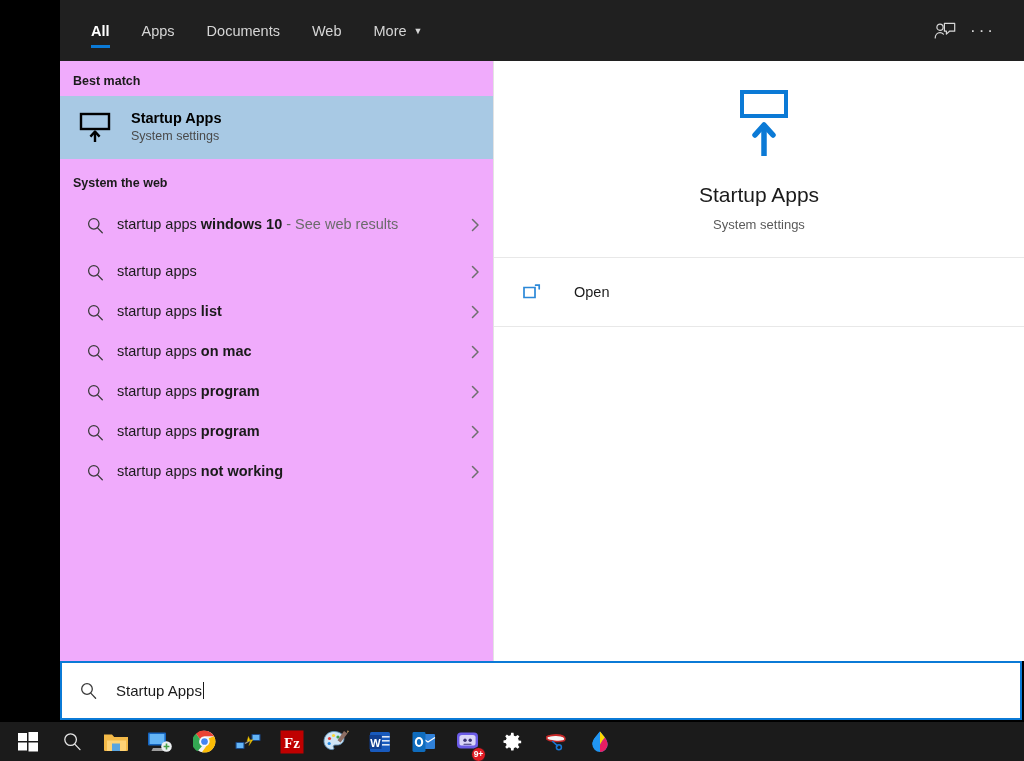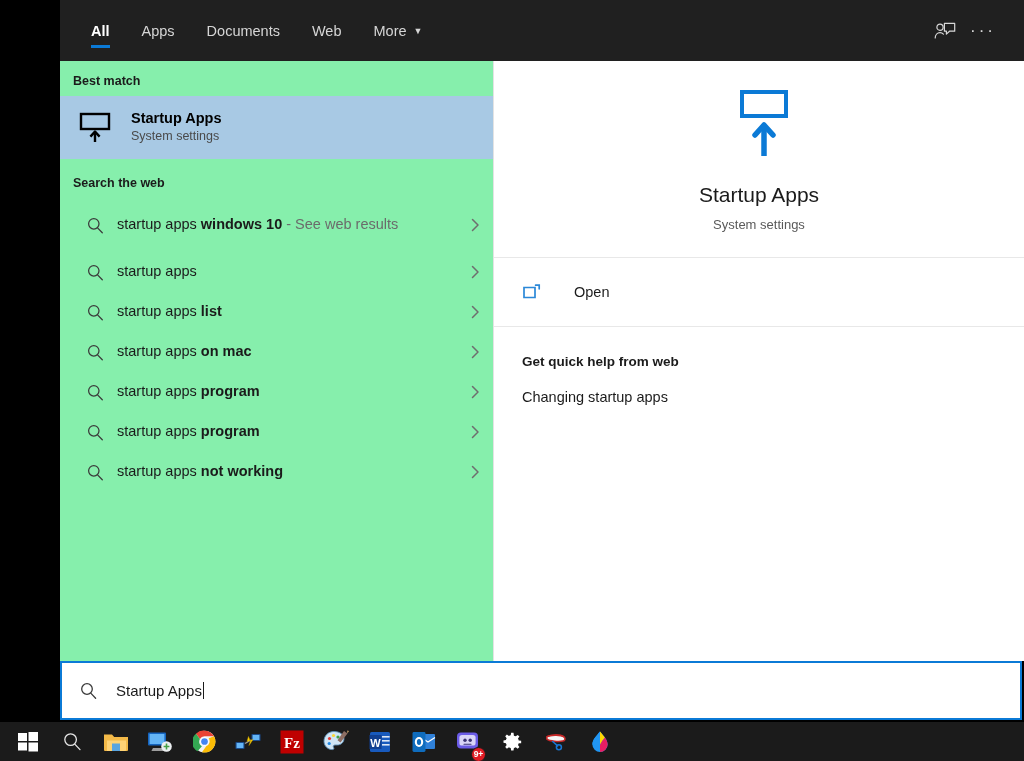--- a/index.html
+++ b/index.html
@@ -98,21 +98,21 @@
   #body-split {
     position: absolute;
     left: 0;
     top: 61px;
     width: 964px;
     height: 600px;
     display: flex;
   }
   #left-pane {
     width: 433px;
-    background: #86efac;
+    background: #f0abfc;
     position: relative;
     overflow: hidden;
   }
   #pane-divider {
     width: 1px;
     background: #e3e3e3;
   }
   #right-pane {
     flex: 1;
     background: #ffffff;
@@ -389,21 +389,21 @@
             <path d="M17 30V20.5" stroke="#000000" stroke-width="2.4"></path>
             <path d="M12.4 24.6L17 19.6l4.6 5" stroke="#000000" stroke-width="2.4" stroke-linejoin="round" fill="none"></path>
           </svg>
         </div>
         <div class="bm-text">
           <span class="bm-title">Startup Apps</span>
           <span class="bm-sub">System settings</span>
         </div>
       </div>
 
-      <div class="group-header web">Search the web</div>
+      <div class="group-header web">System the web</div>
 
       <div id="web-results">
           <div class="web-row tall">
             <div class="wr-icon">
               <svg width="17" height="17" viewBox="0 0 17 17" fill="none">
                 <circle cx="6.8" cy="6.8" r="5.2" stroke="#3a3a3a" stroke-width="1.25"></circle>
                 <path d="M10.8 11.1l4.5 4.7" stroke="#3a3a3a" stroke-width="1.25" stroke-linecap="round"></path>
               </svg>
             </div>
             <div class="wr-label">startup apps <b>windows 10</b><span class="muted"> - See web results</span></div>
@@ -519,24 +519,20 @@
       <div id="open-action">
         <div class="oa-icon">
           <svg width="20" height="18" viewBox="0 0 20 18" fill="none">
             <path d="M2 4.5h11v10H2z" stroke="#2b88d8" stroke-width="1.7"></path>
             <path d="M13.6 2.2l3.6 0 0 3.6" stroke="#2b88d8" stroke-width="1.7" stroke-linecap="round" fill="none"></path>
           </svg>
         </div>
         <span class="oa-label">Open</span>
       </div>
 
-      <div id="quick-help">
-        <div id="quick-help-title">Get quick help from web</div>
-        <div id="quick-help-link">Changing startup apps</div>
-      </div>
     </div>
   </div>
 
   <div id="search-box">
     <div class="sb-icon">
       <svg width="17" height="17" viewBox="0 0 17 17" fill="none">
         <circle cx="7" cy="7" r="5.3" stroke="#3a3a3a" stroke-width="1.3"></circle>
         <path d="M11 11.4l4.6 4.8" stroke="#3a3a3a" stroke-width="1.3" stroke-linecap="round"></path>
       </svg>
     </div>

